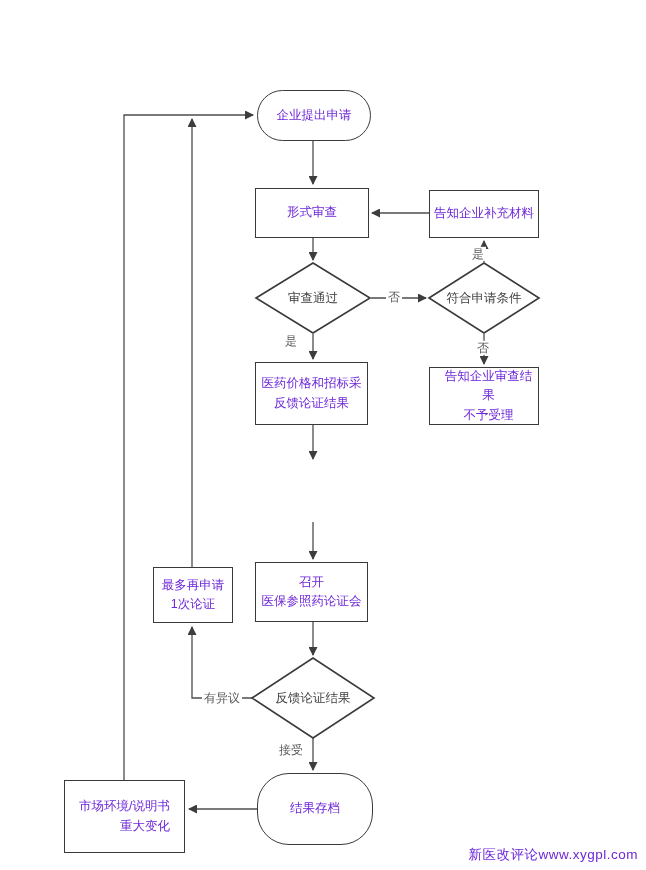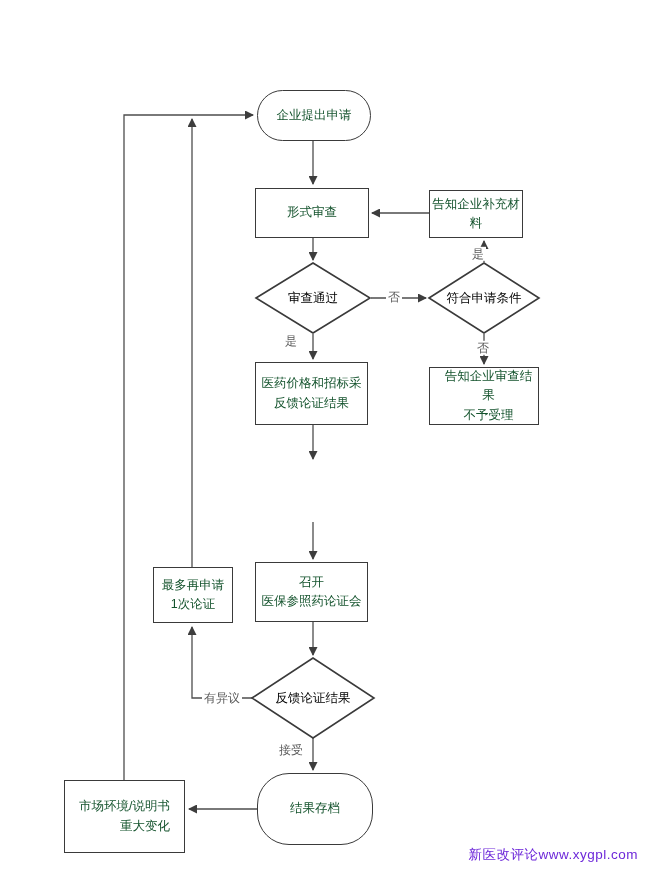--- a/index.html
+++ b/index.html
@@ -9,27 +9,27 @@
   }
   .title{
     position:absolute;top:10px;left:0;width:100%;text-align:center;
     font-family:"DejaVu Serif","Liberation Serif",serif;
     font-size:28px;font-weight:bold;color:#111;letter-spacing:1px;margin:0;
   }
   svg.connectors{position:absolute;left:0;top:0;width:646px;height:870px;}
   .node{
     position:absolute;display:flex;align-items:center;justify-content:center;
     background:#ffffff;border:1.8px solid #3a3a3a;box-sizing:border-box;
-    text-align:center;font-size:12.5px;color:#14532d;line-height:1.55;
+    text-align:center;font-size:12.5px;color:#6d28d9;line-height:1.55;
   }
   .node .lbl{white-space:pre-line;}
   .terminator{border-radius:27px;}
   .dlabel{
     position:absolute;transform:translate(-50%,-50%);font-size:12.5px;
-    color:#000000;white-space:nowrap;text-align:center;
+    color:#404040;white-space:nowrap;text-align:center;
   }
   .elabel{
     position:absolute;transform:translate(-50%,-50%);font-size:12px;
     color:#5a5a5a;background:#ffffff;padding:0 2px;line-height:1.2;white-space:nowrap;
   }
   .watermark{
     position:absolute;right:8px;top:846px;font-size:13.5px;font-weight:normal;
     color:#6d28d9;letter-spacing:0.5px;
   }
 </style>
@@ -70,21 +70,21 @@
   </svg>
 
   <div class="node terminator" style="left:257px;top:90px;width:114px;height:51px;">
     <span class="lbl">企业提出申请</span>
   </div>
 
   <div class="node" style="left:255px;top:188px;width:114px;height:50px;">
     <span class="lbl">形式审查</span>
   </div>
 
-  <div class="node" style="left:429px;top:190px;width:94px;height:48px;">
+  <div class="node" style="left:429px;top:190px;width:110px;height:48px;">
     <span class="lbl">告知企业补充材料</span>
   </div>
 
   <div class="node" style="left:429px;top:367px;width:110px;height:58px;padding-left:9px;">
     <span class="lbl">告知企业审查结果
 不予受理</span>
   </div>
 
   <div class="node" style="left:255px;top:362px;width:113px;height:63px;">
     <span class="lbl">医药价格和招标采

